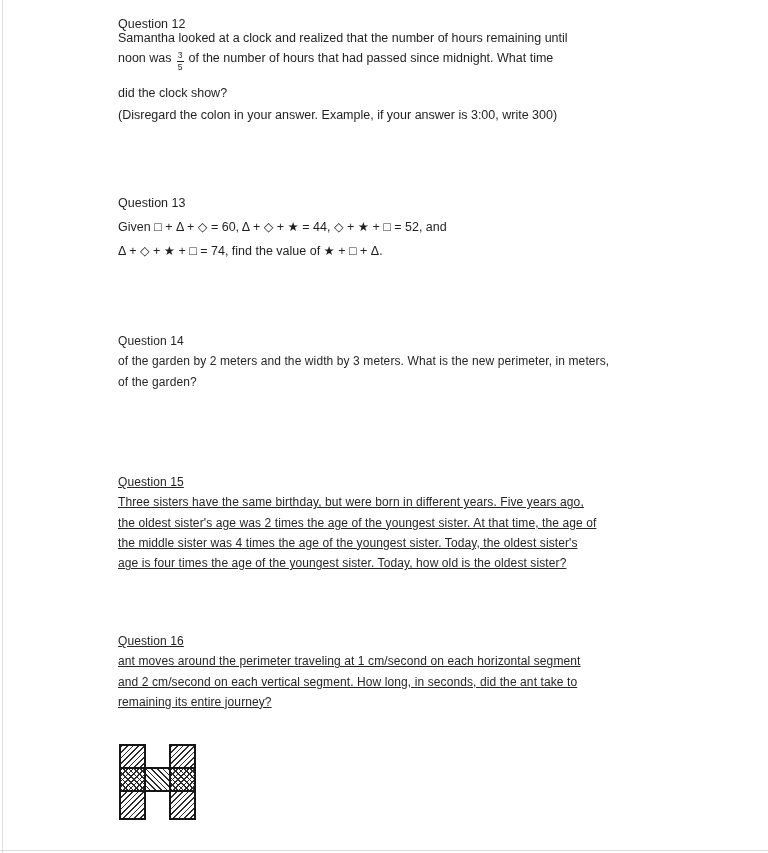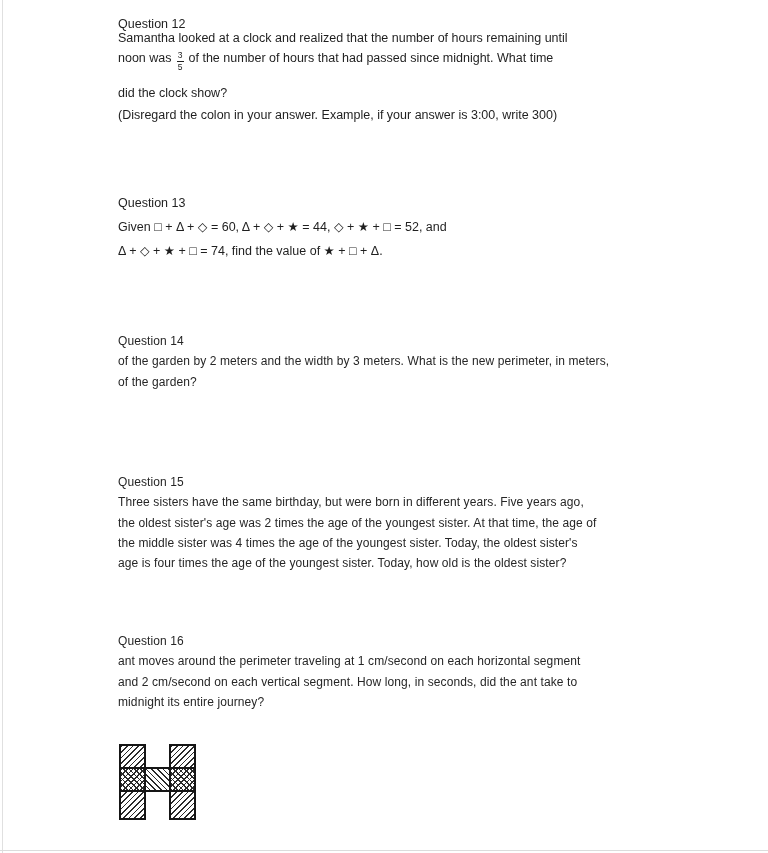--- a/index.html
+++ b/index.html
@@ -36,21 +36,21 @@
   .f2 {
     font-family: "Liberation Sans", sans-serif;
     font-size: 12px;
     color: #262626;
     white-space: nowrap;
     letter-spacing: 0.1px;
   }
   .abs { position: absolute; left: 118px; }
   .qblock { position: absolute; left: 118px; }
   .qblock .ln { display: block; }
-  .lh203 .ln { line-height: 20.3px; }
+  .lh203 .ln { line-height: 20.3px; text-decoration: underline; }
   .lh204 .ln { line-height: 20.4px; }
 
   
   .fracline {
     display: flex;
     height: 28px;
   }
   .frac {
     display: inline-flex;
     flex-direction: column;
@@ -133,21 +133,21 @@
   <span class="ln">Three sisters have the same birthday, but were born in different years. Five years ago,</span>
   <span class="ln">the oldest sister's age was 2 times the age of the youngest sister. At that time, the age of</span>
   <span class="ln">the middle sister was 4 times the age of the youngest sister. Today, the oldest sister's</span>
   <span class="ln">age is four times the age of the youngest sister. Today, how old is the oldest sister?</span>
 </div>
 
 <div class="qblock f2 lh203" style="top:631px">
   <span class="ln">Question 16</span>
   <span class="ln">ant moves around the perimeter traveling at 1 cm/second on each horizontal segment</span>
   <span class="ln">and 2 cm/second on each vertical segment. How long, in seconds, did the ant take to</span>
-  <span class="ln">midnight its entire journey?</span>
+  <span class="ln">remaining its entire journey?</span>
 </div>
 
 <div class="hfig">
   <div class="vbar-left hatch-fwd"></div>
   <div class="vbar-right hatch-fwd"></div>
   <div class="hband hatch-bwd"></div>
   <div class="ovl-left hatch-cross"></div>
   <div class="ovl-right hatch-cross"></div>
 </div>
 

